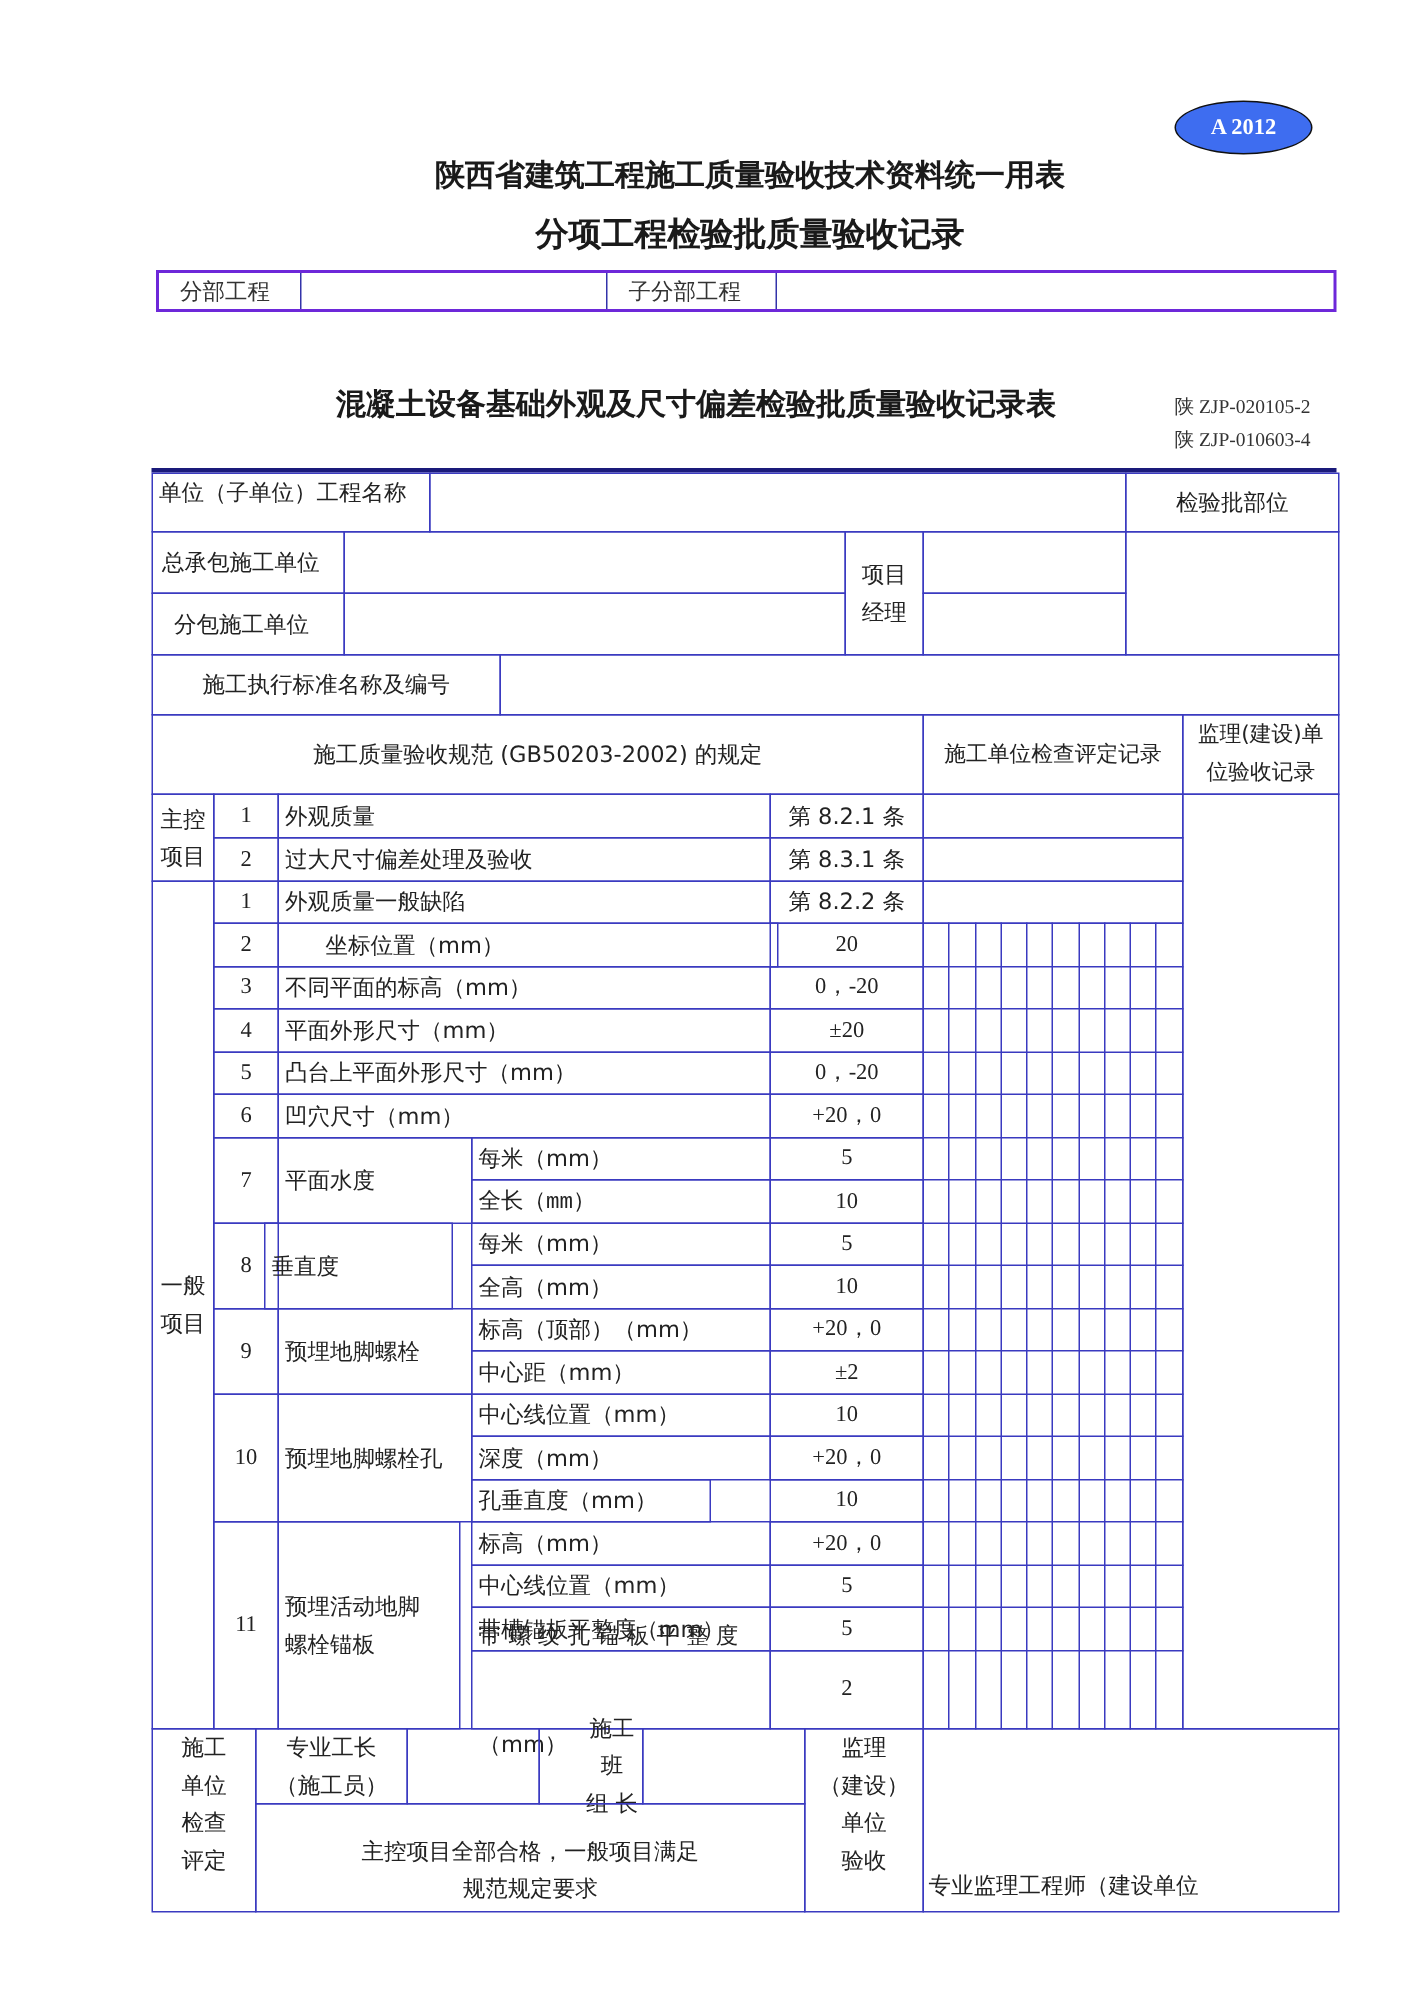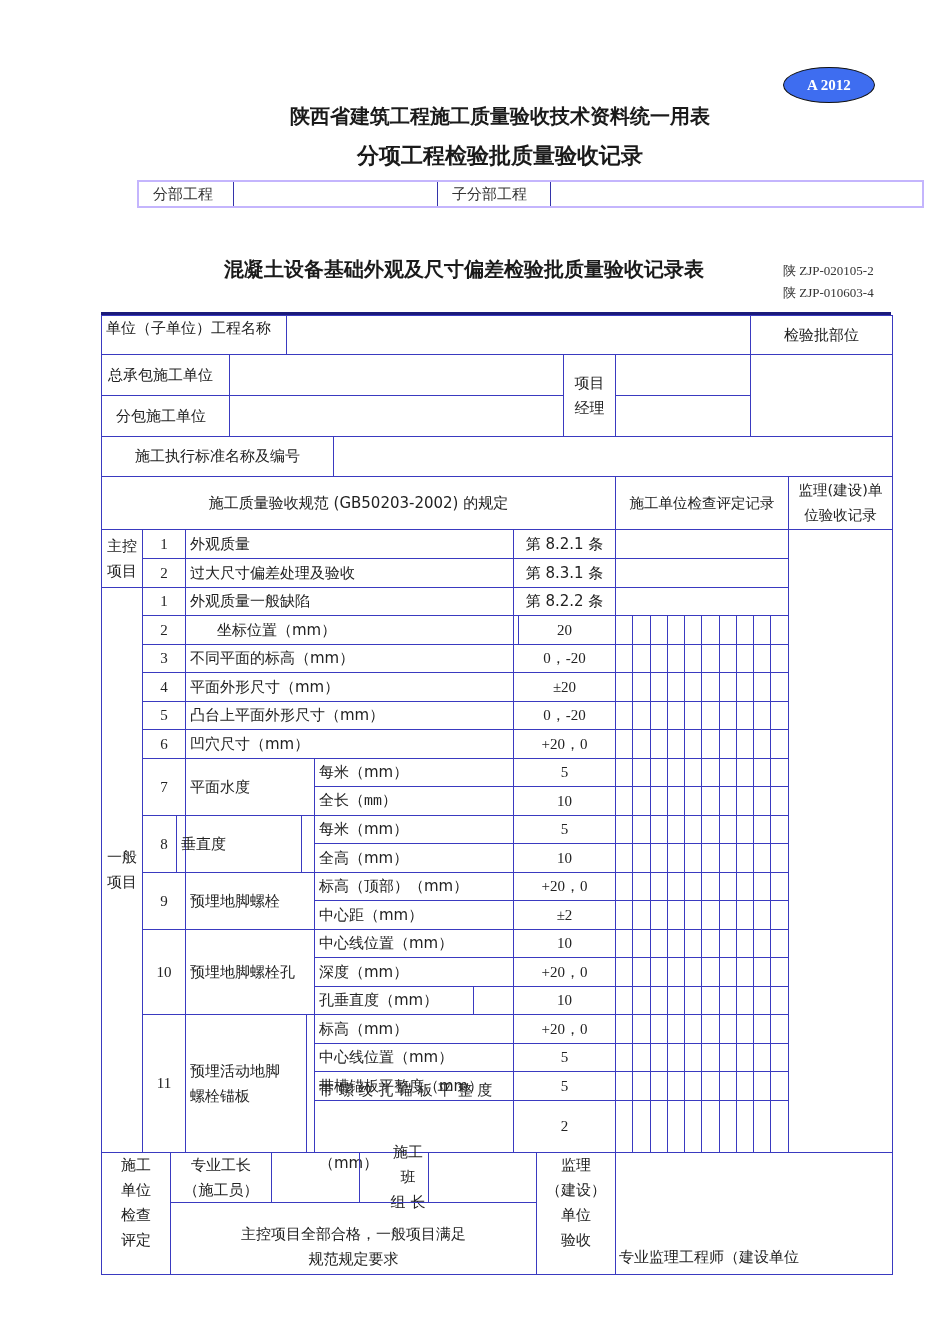--- a/index.html
+++ b/index.html
@@ -7,21 +7,21 @@
          font-family: "DejaVu Serif", "Liberation Serif", serif; color:#1a1a1a; }
   .abs { position:absolute; box-sizing:border-box; }
   .badge { left:783px; top:67px; width:92px; height:36px; border-radius:50%;
            background:#3e6df0; border:1.5px solid #111; color:#fff; font-weight:bold;
            font-size:15px; display:flex; align-items:center; justify-content:center;
            font-family:"Liberation Serif", serif; }
   .title1 { left:0; width:1000px; top:103px; text-align:center; font-size:20px; font-weight:bold;
             font-family:"DejaVu Sans", sans-serif; letter-spacing:0px; }
   .title2 { left:0; width:1000px; top:141px; text-align:center; font-size:22px; font-weight:bold;
             font-family:"DejaVu Sans", sans-serif; }
-  .hdr { left:104px; top:180px; width:787px; height:28px; border:2px solid #c4b5fd; display:flex;margin-left:33px; }
+  .hdr { left:104px; top:180px; width:787px; height:28px; border:2px solid #6d28d9; display:flex; }
   .hdr div { border-right:1px solid #3333aa; font-size:15px; display:flex; align-items:center;
              padding-left:14px; box-sizing:border-box; font-family:"DejaVu Sans", sans-serif; color:#333; }
   .hdr div:last-child { border-right:none; }
   .subtitle { left:224px; top:256px; font-size:20px; font-weight:bold; font-family:"DejaVu Sans", sans-serif; }
   .code { font-size:13px; font-family:"Liberation Serif", serif; color:#333; }
   .topline { left:101px; top:312px; width:790px; height:3px; background:#1a1a7a; }
   .cell { position:absolute; box-sizing:border-box; border:1px solid #3a3ac0;
           font-size:15px; display:flex; align-items:center; line-height:25px;
           font-family:"DejaVu Sans", sans-serif; color:#222; background:transparent; }
   .c { justify-content:center; text-align:center; }

